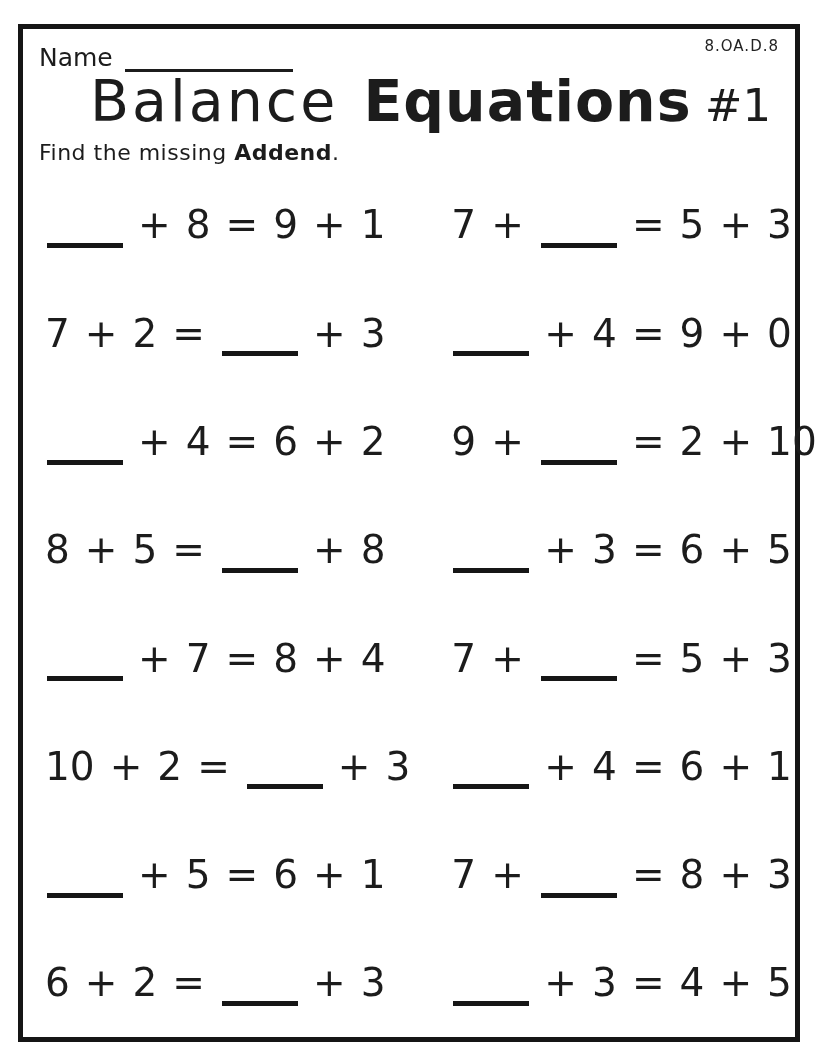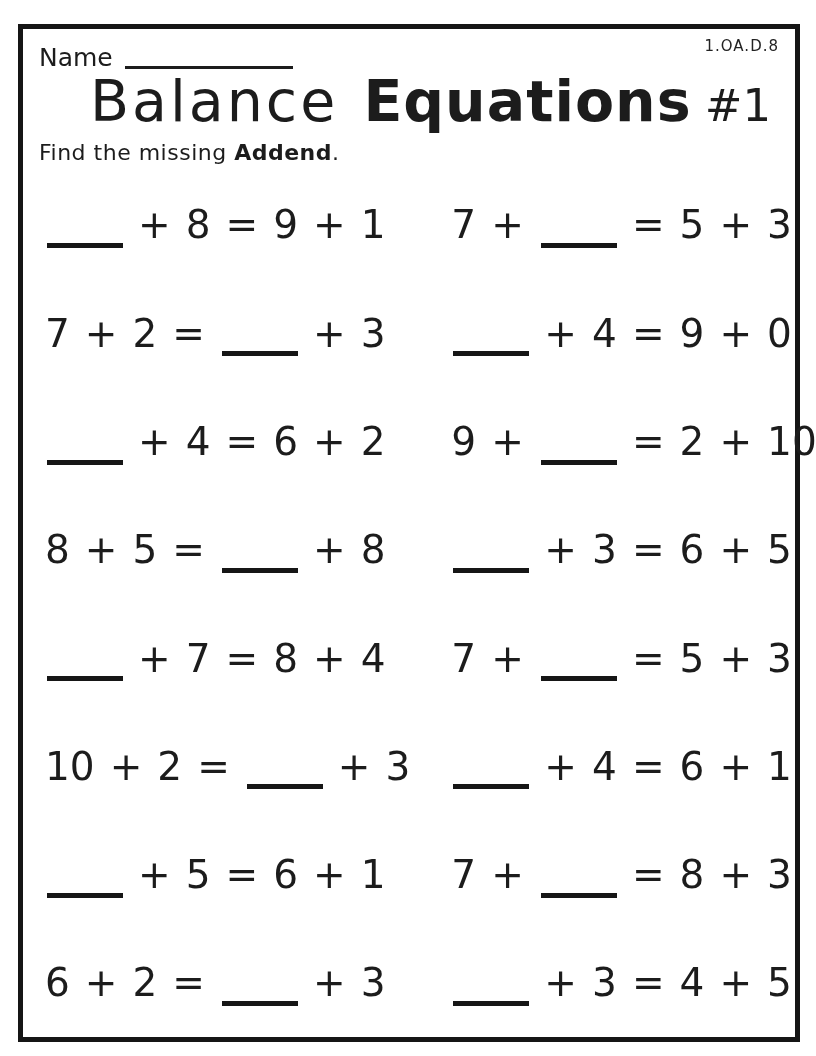--- a/index.html
+++ b/index.html
@@ -22,21 +22,21 @@
     position: absolute;
     top: 8px; right: 16px;
     font-size: 15px;
     letter-spacing: 1px;
     color: #222;
   }
   .name-row {
     margin: 14px 0 0 16px;
     font-size: 25px;
     display: flex;
-    align-items: center;
+    align-items: flex-end;
   }
   .name-line {
     display: inline-block;
     width: 168px;
     border-bottom: 3px solid #1c1c1c;
     margin-left: 12px;
     height: 22px;
   }
   .title {
     text-align: center;
@@ -90,21 +90,21 @@
     border-bottom: 5px solid #161616;
     margin: 0 15px 0 2px;
     transform: translateY(8px);
   }
 </style>
 </head>
 <body>
 
 <div class="sheet">
 
-  <div class="standard-code">1.OA.D.8</div>
+  <div class="standard-code">8.OA.D.8</div>
 
   <div class="name-row">
     <span>Name</span>
     <span class="name-line"></span>
   </div>
 
   <h1 class="title">
     <span class="t-light">Balance</span>
     <span class="t-bold">Equations</span>
     <span class="t-num">#1</span>

